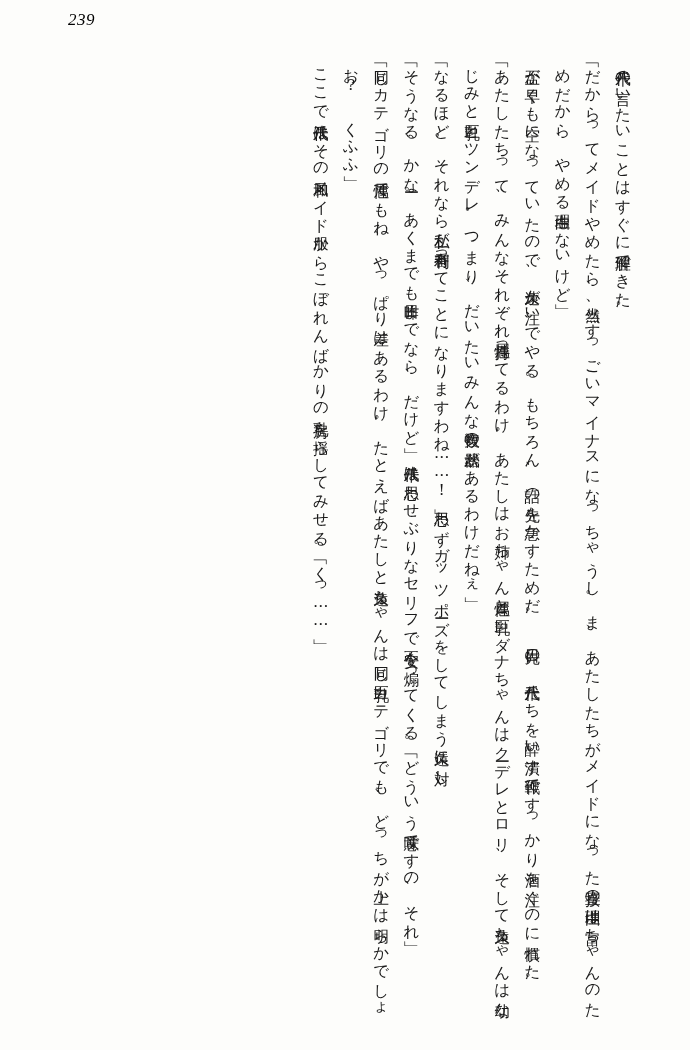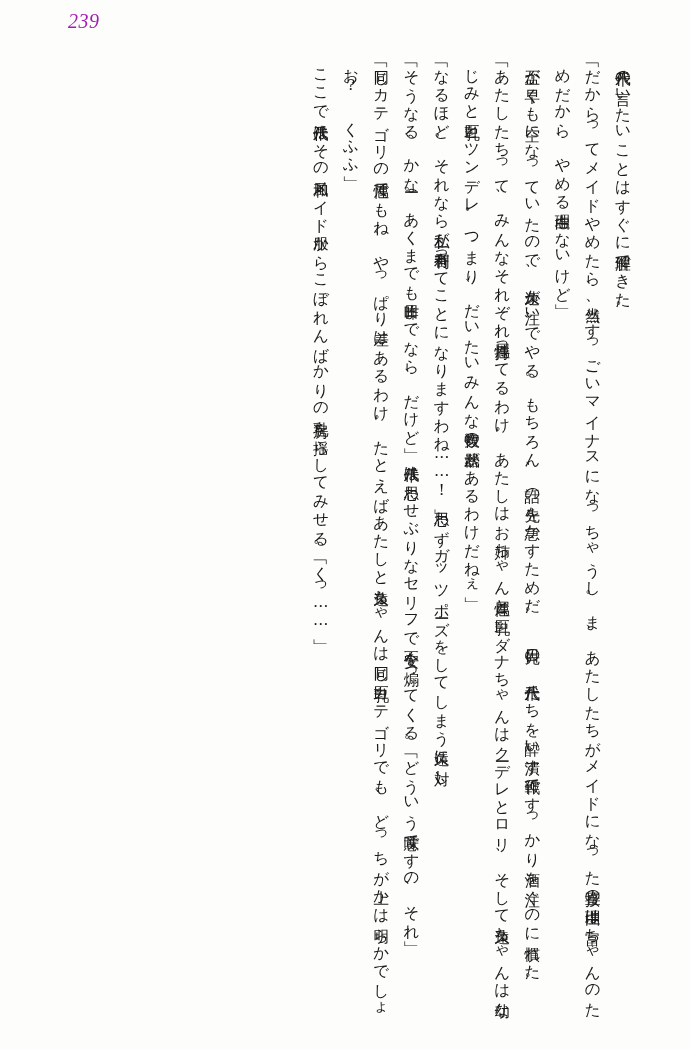--- a/index.html
+++ b/index.html
@@ -17,23 +17,23 @@
     height: 1050px;
     background: #fdfdfb;
     overflow: hidden;
     box-sizing: border-box;
   }
   .page-number {
     position: absolute;
     top: 10px;
     left: 68px;
     font-family: "Liberation Serif", "DejaVu Serif", serif;
-    font-size: 20px;
+    font-size: 17px;
     font-style: italic;
-    color: #a21caf;
+    color: #000000;
     letter-spacing: 0.5px;
   }
   .body-text {
     position: absolute;
     top: 58px;
     right: 52px;
     bottom: 40px;
     left: 46px;
     writing-mode: vertical-rl;
     text-orientation: upright;

